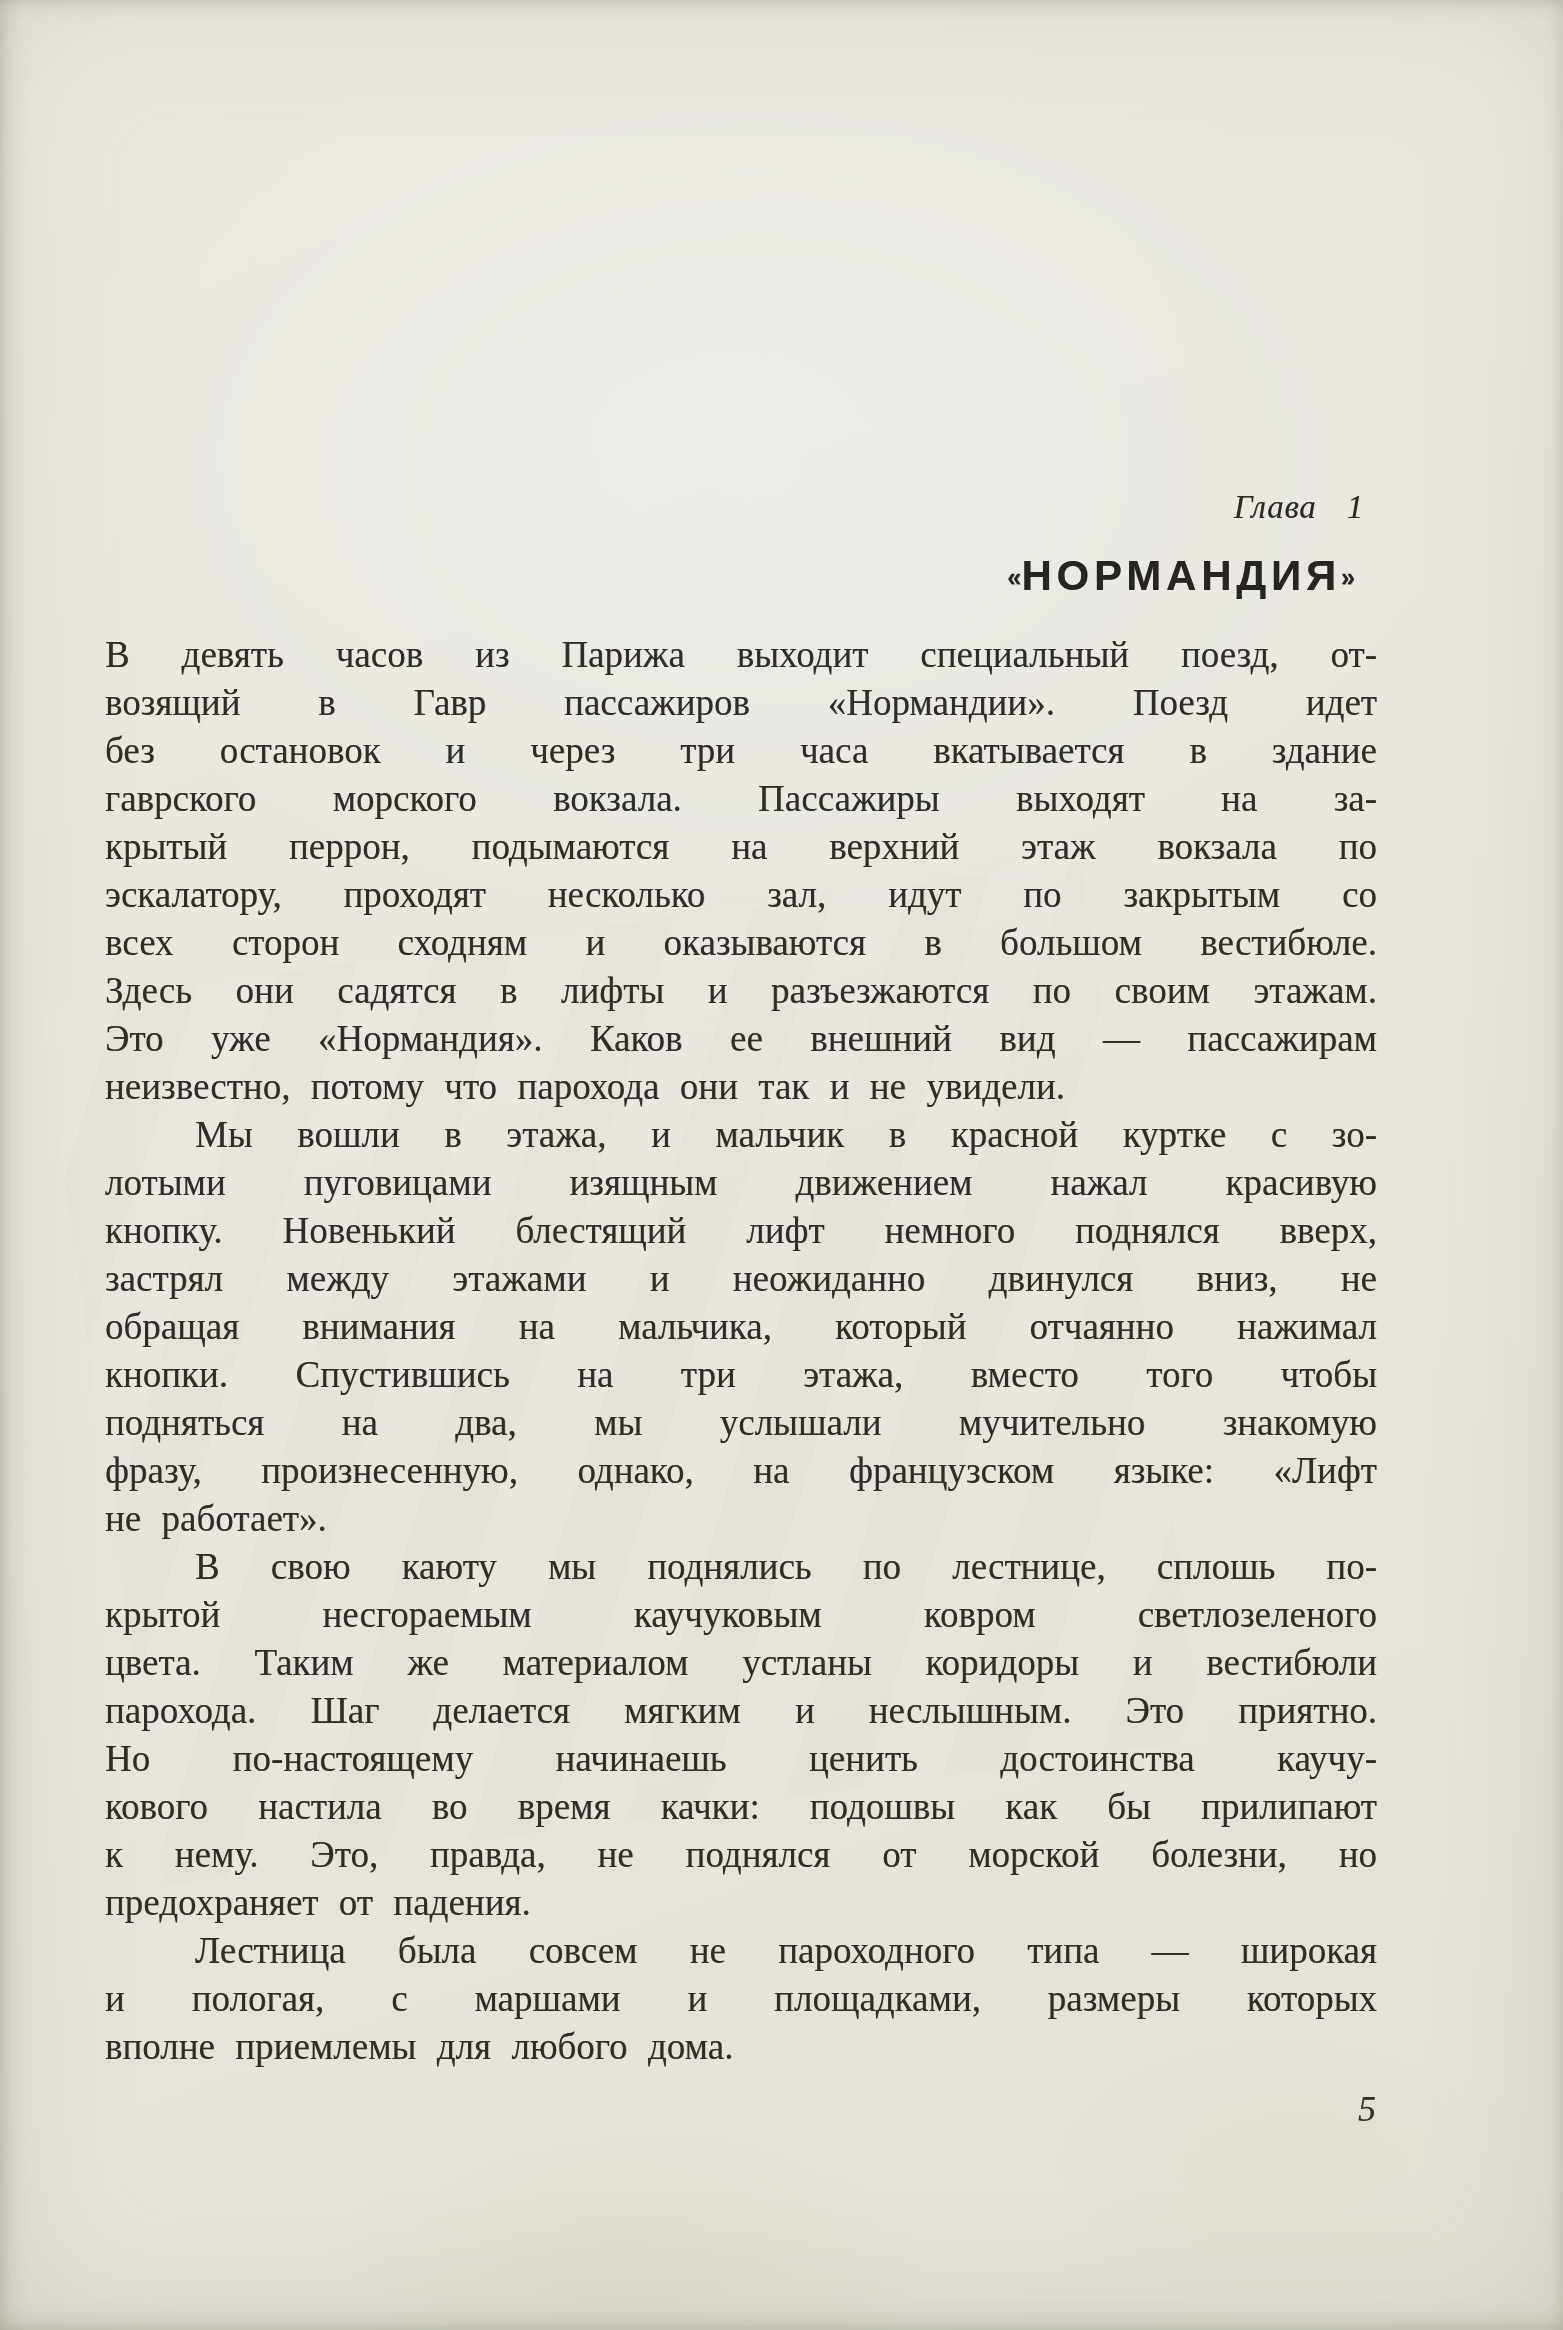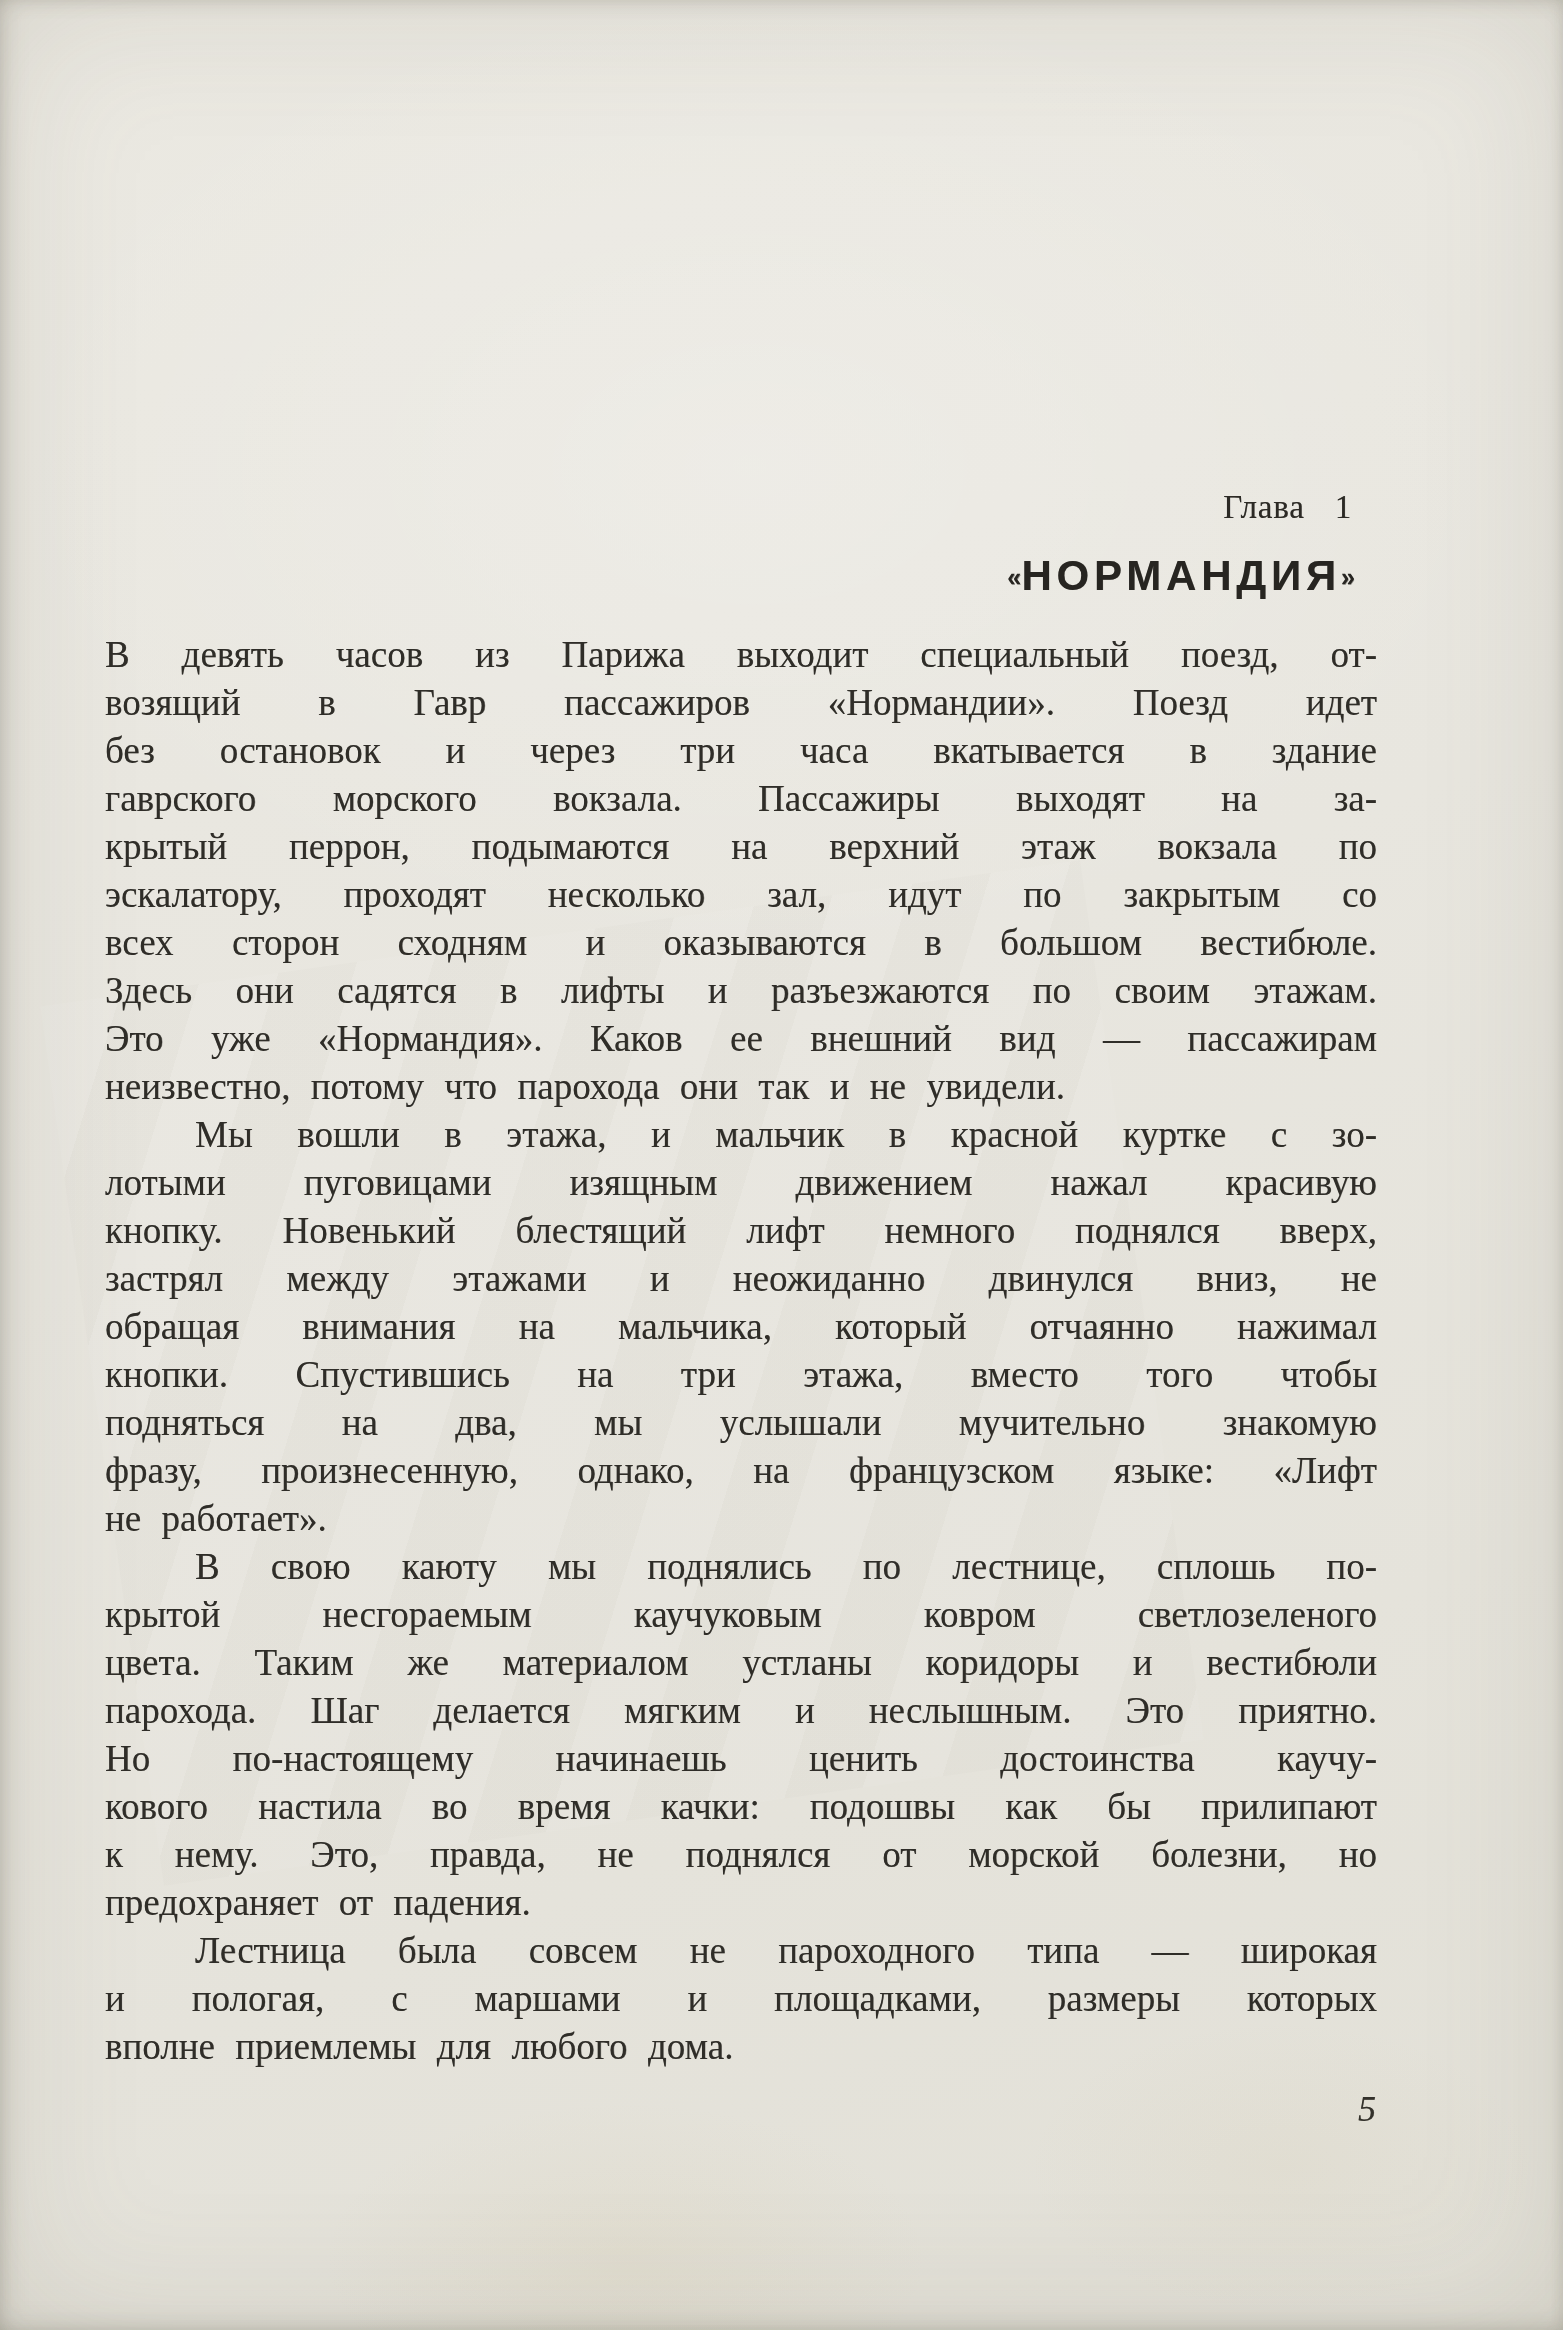--- a/index.html
+++ b/index.html
@@ -34,21 +34,22 @@
     height: 888px;
     background: repeating-linear-gradient(115deg,
       rgba(255,255,255,0.05) 0 73px,
       rgba(120,115,100,0.025) 73px 145px);
     transform: rotate(-8deg);
     pointer-events: none;
   }
   .chapter-label {
     position: absolute;
     top: 489px;
-    right: 211px;
+    right: 199px;
+    font-style: italic;
     font-size: 33px;
     letter-spacing: 0.8px;
     word-spacing: 21px;
     color: #2c2a25;
     text-shadow: 0.2px 0.2px 0.6px rgba(44,42,37,0.5);
     white-space: nowrap;
   }
   .chapter-title {
     position: absolute;
     top: 552px;

